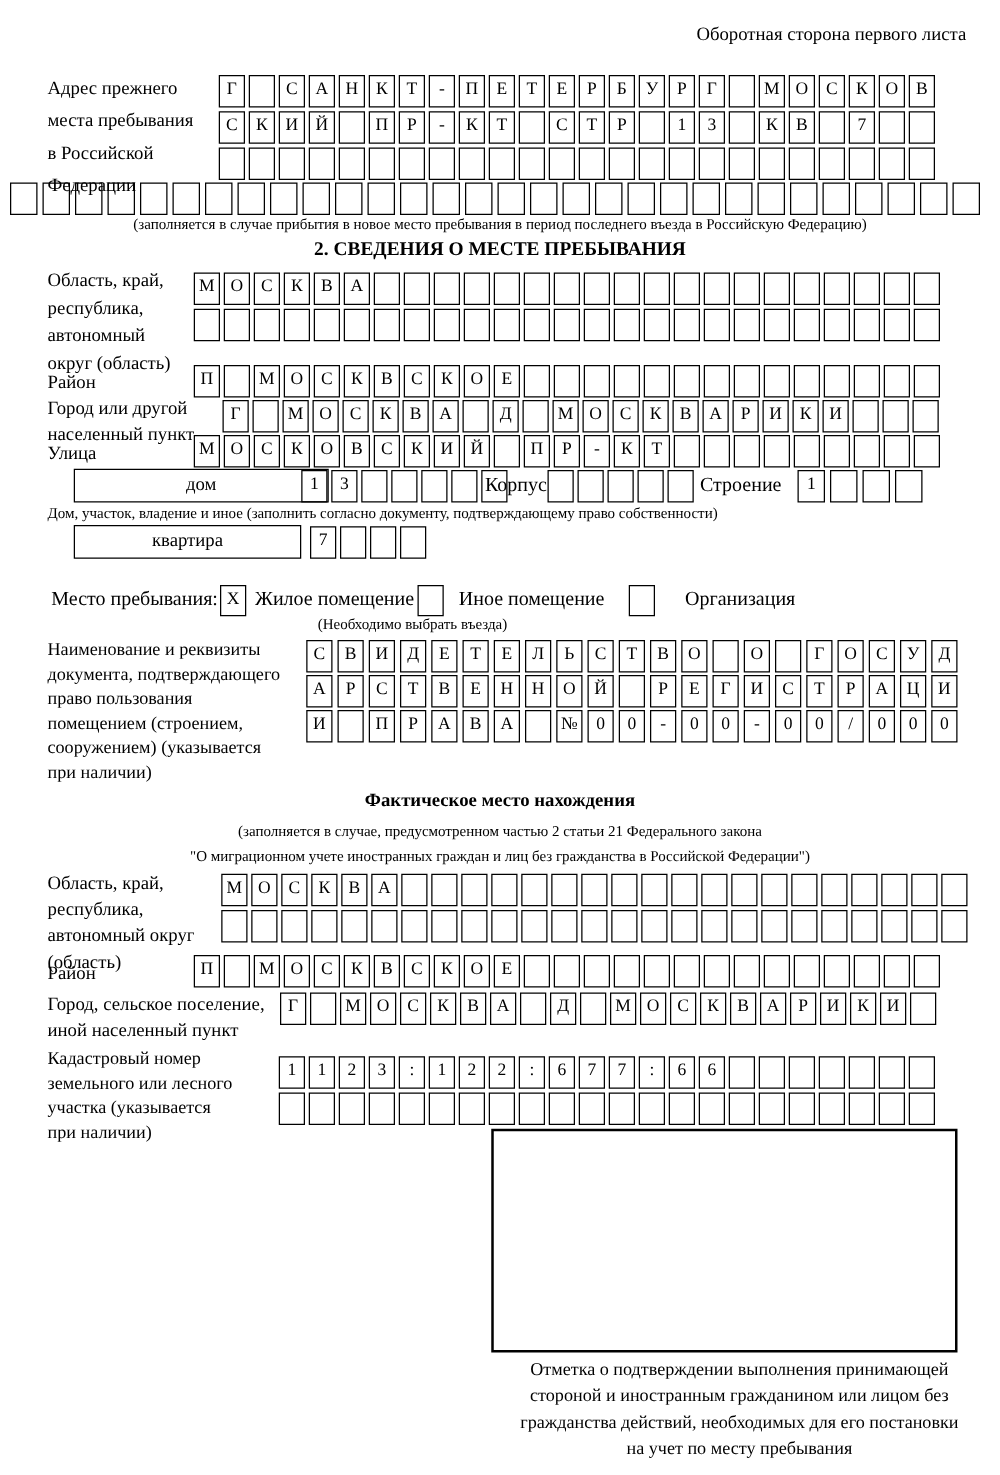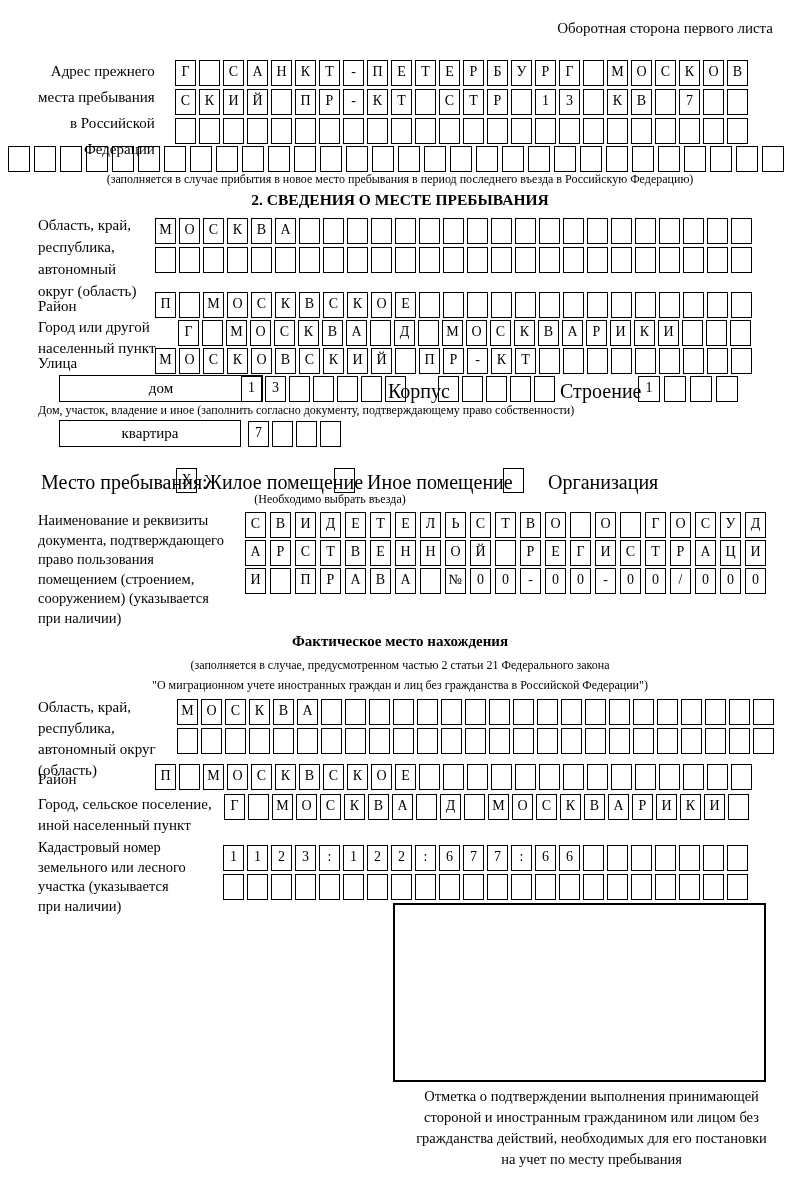--- a/index.html
+++ b/index.html
@@ -15,34 +15,34 @@
   .cellrow{position:absolute;white-space:nowrap;}
   .cell{display:inline-block;box-sizing:border-box;width:21px;height:26px;
         border:1.6px solid #000;margin-right:3px;text-align:center;
         font:14px/22px "Liberation Serif",serif;vertical-align:top;}
   .p25 .cell{margin-right:4px;}
   .p26 .cell{width:22px;margin-right:4px;}
   .widebox{position:absolute;box-sizing:border-box;border:1.6px solid #000;
            height:27px;text-align:center;font-size:15px;line-height:24px;}
   .checkbox{position:absolute;box-sizing:border-box;width:21px;height:25px;
             border:1.6px solid #000;text-align:center;font:14px/21px "Liberation Serif",serif;}
-  .inline-lbl{position:absolute;font-size:20px;}
+  .inline-lbl{position:absolute;font-size:16px;}
   .stampbox{position:absolute;left:393px;top:903px;width:373px;height:179px;
             box-sizing:border-box;border:2px solid #000;}
   .stampnote{position:absolute;left:388px;top:1086px;width:407px;text-align:center;
              font-size:14.5px;line-height:21px;white-space:pre-line;}
 </style>
 </head>
 <body>
 
 <div class="page">
 
   <div class="tr-note">Оборотная сторона первого листа</div>
 
-  <div class="lbl" style="left:38px;top:58px;text-align:right;">Адрес прежнего
+  <div class="lbl" style="left:38px;top:58px;">Адрес прежнего
 места пребывания
 в Российской
 Федерации</div>
   <div class="cellrow" style="left:175px;top:60px;"><span class="cell">Г</span><span class="cell"></span><span class="cell">С</span><span class="cell">А</span><span class="cell">Н</span><span class="cell">К</span><span class="cell">Т</span><span class="cell">-</span><span class="cell">П</span><span class="cell">Е</span><span class="cell">Т</span><span class="cell">Е</span><span class="cell">Р</span><span class="cell">Б</span><span class="cell">У</span><span class="cell">Р</span><span class="cell">Г</span><span class="cell"></span><span class="cell">М</span><span class="cell">О</span><span class="cell">С</span><span class="cell">К</span><span class="cell">О</span><span class="cell">В</span></div>
   <div class="cellrow" style="left:175px;top:89px;"><span class="cell">С</span><span class="cell">К</span><span class="cell">И</span><span class="cell">Й</span><span class="cell"></span><span class="cell">П</span><span class="cell">Р</span><span class="cell">-</span><span class="cell">К</span><span class="cell">Т</span><span class="cell"></span><span class="cell">С</span><span class="cell">Т</span><span class="cell">Р</span><span class="cell"></span><span class="cell">1</span><span class="cell">3</span><span class="cell"></span><span class="cell">К</span><span class="cell">В</span><span class="cell"></span><span class="cell">7</span><span class="cell"></span><span class="cell"></span></div>
   <div class="cellrow" style="left:175px;top:118px;"><span class="cell"></span><span class="cell"></span><span class="cell"></span><span class="cell"></span><span class="cell"></span><span class="cell"></span><span class="cell"></span><span class="cell"></span><span class="cell"></span><span class="cell"></span><span class="cell"></span><span class="cell"></span><span class="cell"></span><span class="cell"></span><span class="cell"></span><span class="cell"></span><span class="cell"></span><span class="cell"></span><span class="cell"></span><span class="cell"></span><span class="cell"></span><span class="cell"></span><span class="cell"></span><span class="cell"></span></div>
   <div class="cellrow p26" style="left:8px;top:146px;"><span class="cell"></span><span class="cell"></span><span class="cell"></span><span class="cell"></span><span class="cell"></span><span class="cell"></span><span class="cell"></span><span class="cell"></span><span class="cell"></span><span class="cell"></span><span class="cell"></span><span class="cell"></span><span class="cell"></span><span class="cell"></span><span class="cell"></span><span class="cell"></span><span class="cell"></span><span class="cell"></span><span class="cell"></span><span class="cell"></span><span class="cell"></span><span class="cell"></span><span class="cell"></span><span class="cell"></span><span class="cell"></span><span class="cell"></span><span class="cell"></span><span class="cell"></span><span class="cell"></span><span class="cell"></span></div>
   <div class="cap center" style="top:172px;">(заполняется в случае прибытия в новое место пребывания в период последнего въезда в Российскую Федерацию)</div>
 
   <div class="heading" style="top:191px;">2. СВЕДЕНИЯ О МЕСТЕ ПРЕБЫВАНИЯ</div>

